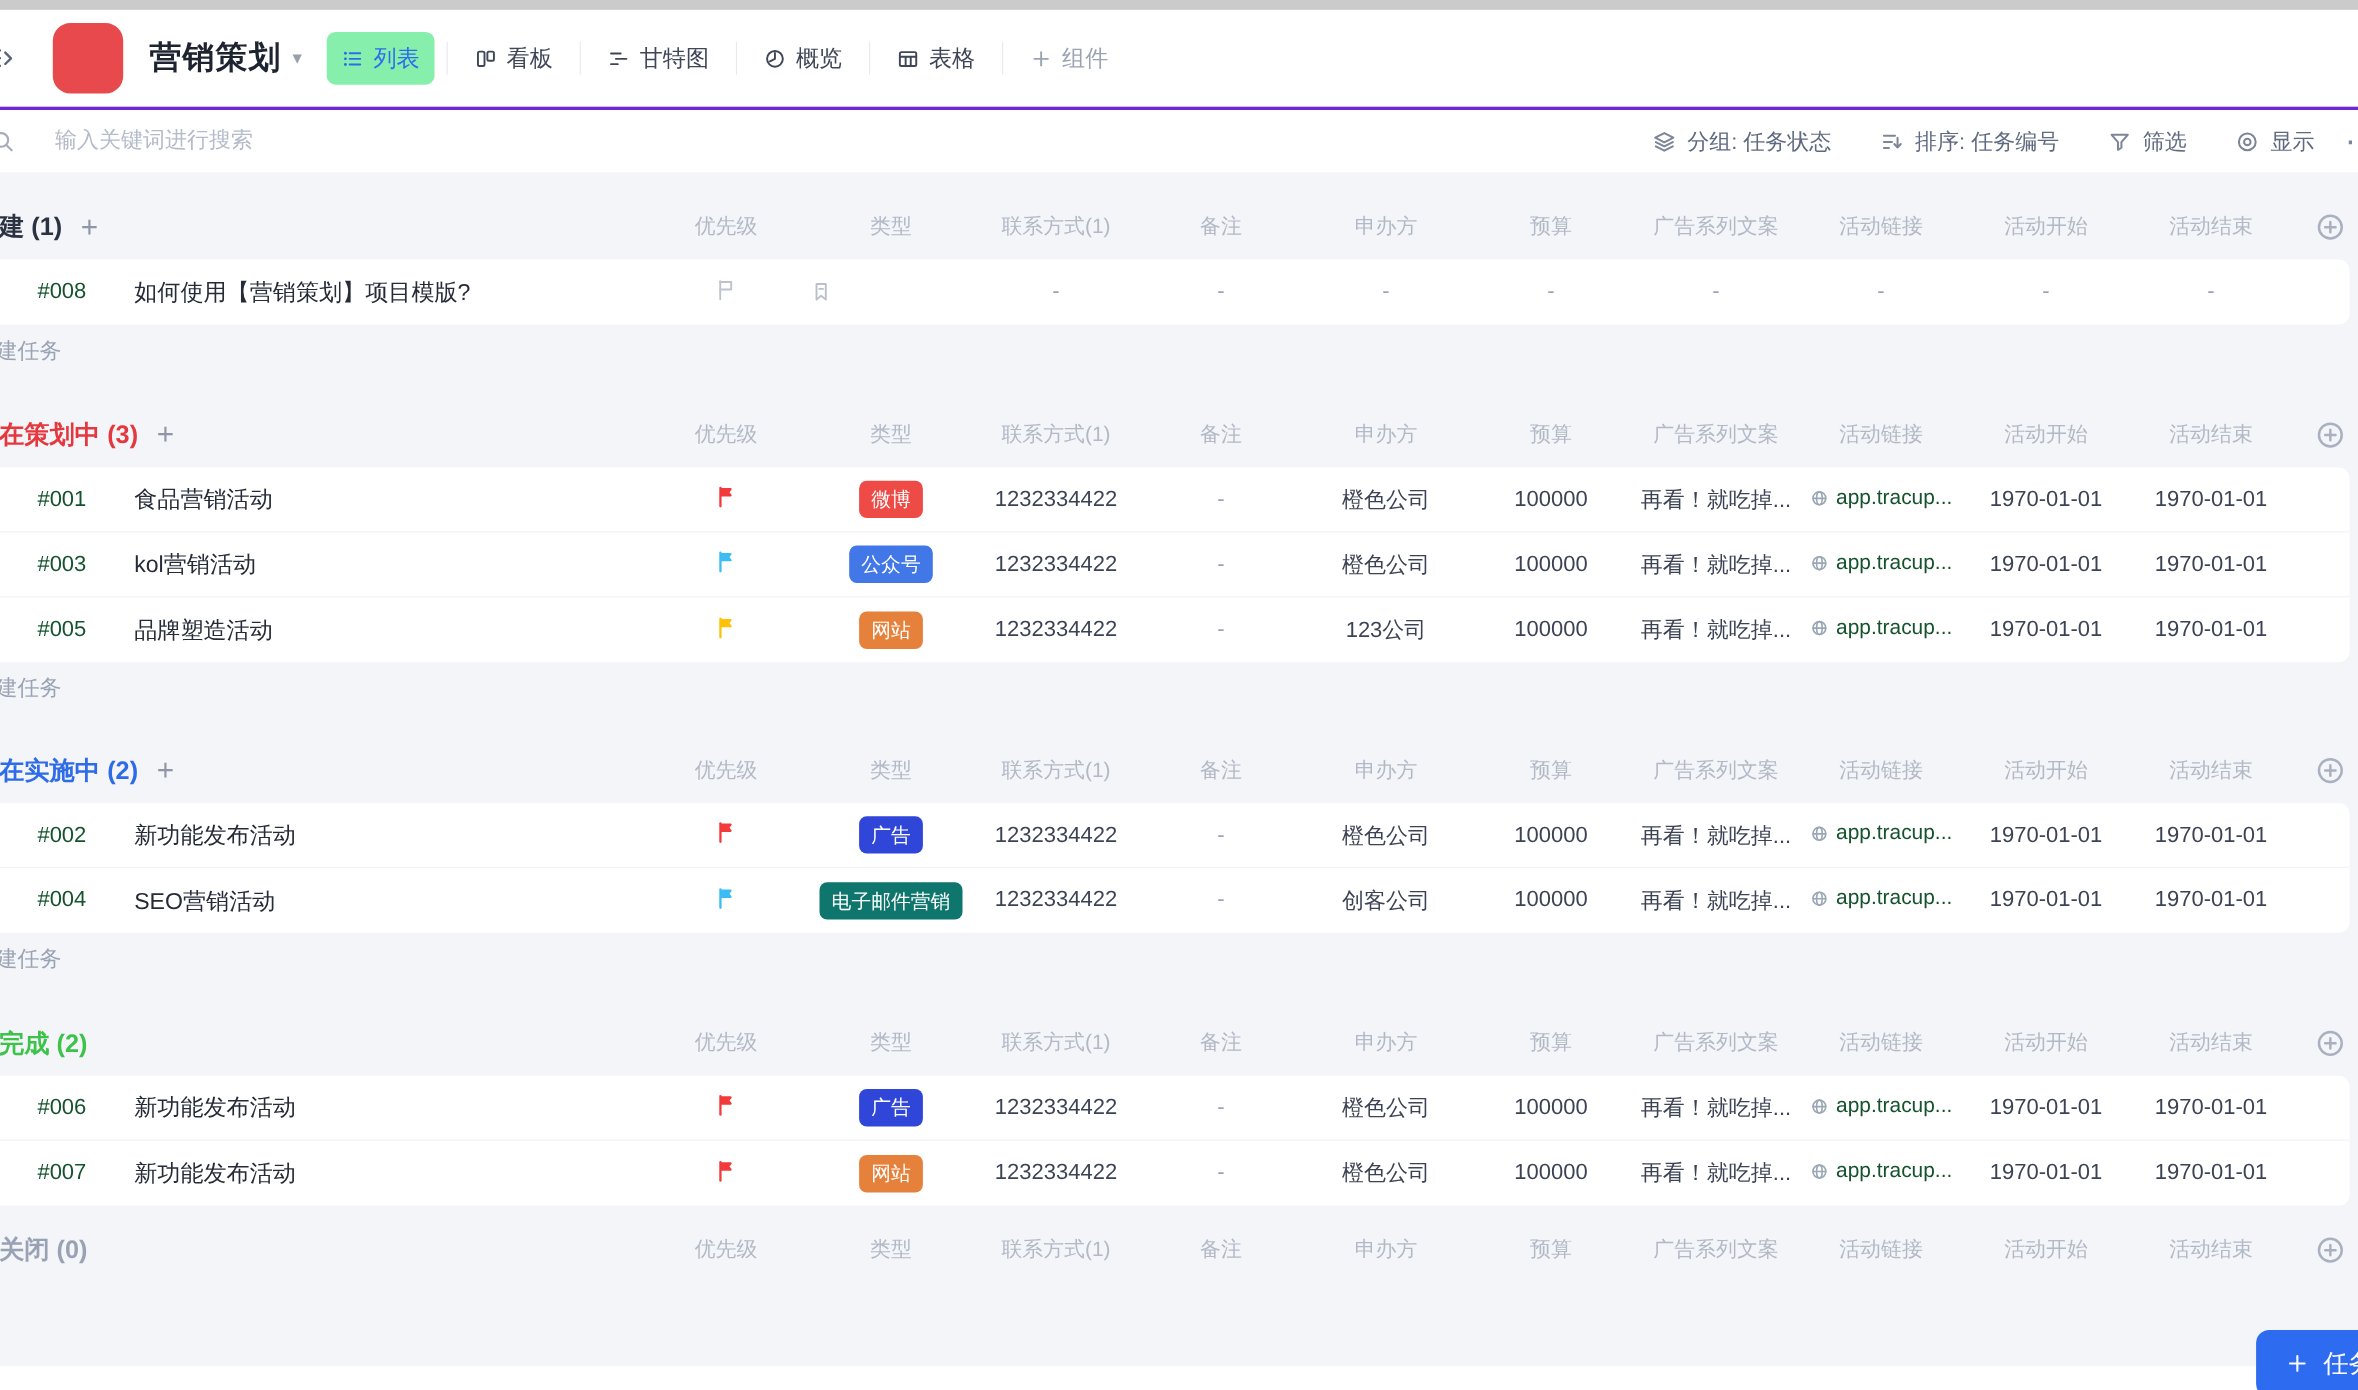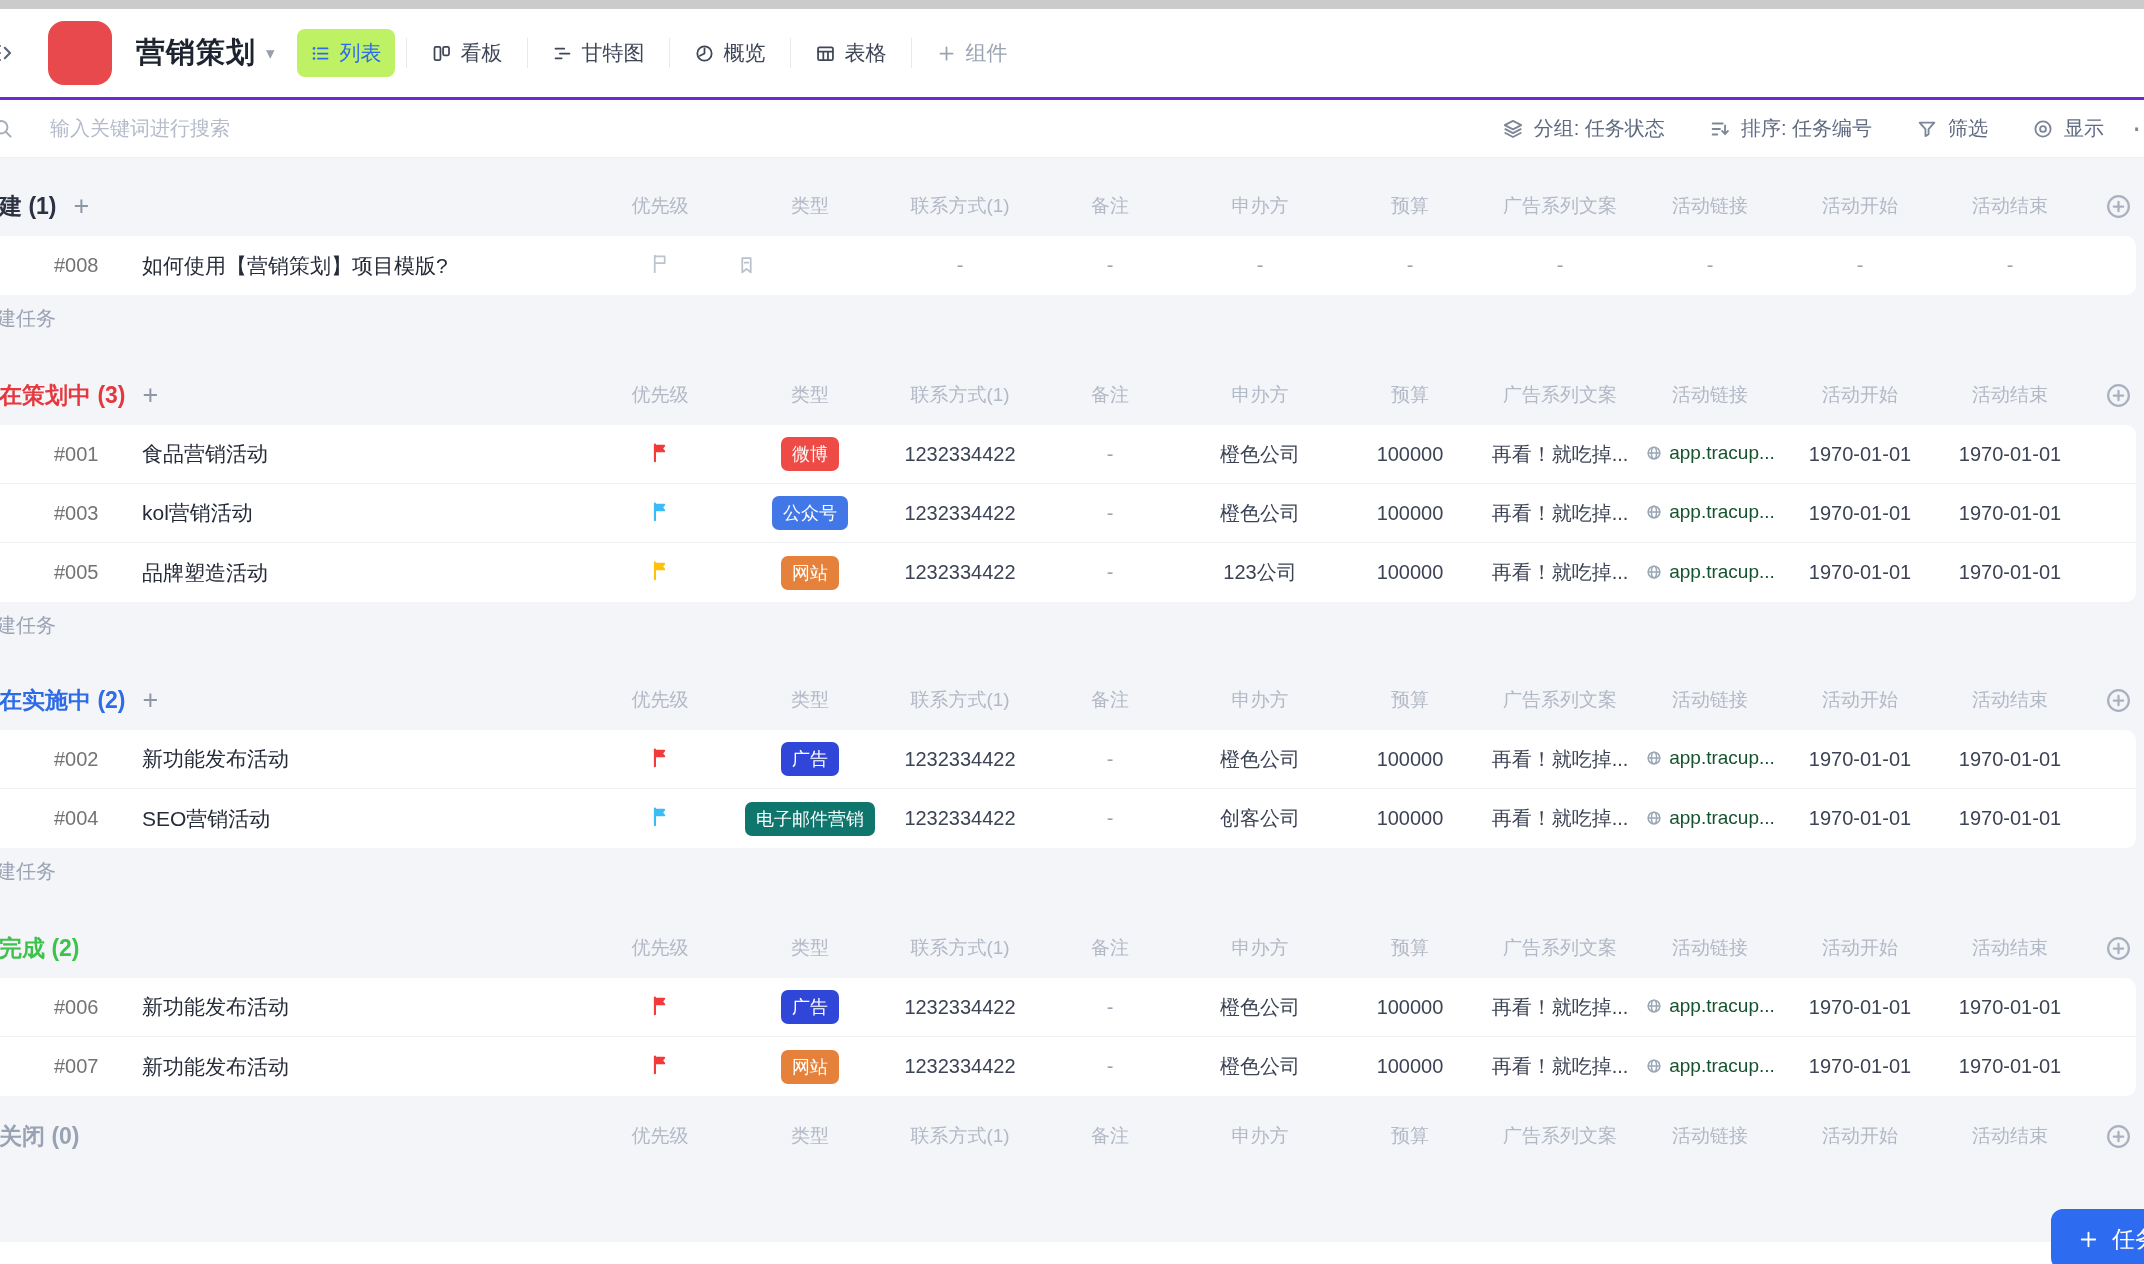--- a/index.html
+++ b/index.html
@@ -9,21 +9,21 @@
 
   .topstrip { height:9px; background:#cbcbcb; }
   .topbar { height:91px; background:#fff; border-bottom:3px solid #6d28d9; display:flex; align-items:center; }
   .collapse { margin-left:-12px; color:#5b6577; flex:none; }
   .proj-icon { width:64px; height:64px; border-radius:16px; margin-left:34px; flex:none; background:#e7494d; }
   .proj-switch { display:flex; align-items:center; margin-left:24px; cursor:pointer; }
   .proj-title { font-size:29px; font-weight:700; color:#1e2330; letter-spacing:1px; white-space:nowrap; }
   .caret { color:#98a0ae; font-size:17px; margin-left:10px; }
   .tabs { display:flex; align-items:center; margin-left:22px; }
   .tab { display:flex; align-items:center; gap:9px; padding:10px 13px; font-size:21px; color:#3f4657; border-radius:8px; cursor:pointer; white-space:nowrap; }
-  .tab.active { background:#bef264; color:#2d6bf0; }
+  .tab.active { background:#86efac; color:#2d6bf0; }
   .tab.muted { color:#9aa3b2; }
   .tabsep { width:1px; height:30px; background:#e6e9ee; margin:0 11px; }
 
   .searchbar { height:58px; background:#fff; border-bottom:1px solid #edeff2; display:flex; align-items:center;gap:26px; }
   .searchicon { margin-left:-9px; color:#a7aebb; flex:none; }
   .searchinput { border:none; outline:none; background:transparent; font-size:20px; color:#3c4354; margin-left:9px; width:420px; font-family:inherit; }
   .searchinput::placeholder { color:#b4bbc9; }
   .filters { margin-left:auto; display:flex; align-items:center; color:#5f6a80; font-size:20px; }
   .fitem { display:flex; align-items:center; gap:10px; margin-left:44px; cursor:pointer; white-space:nowrap;text-align:center; }
   .fitem .ficon { color:#7c8698; }
@@ -36,21 +36,21 @@
   .gplus { color:#8d96a8; font-size:27px; margin-left:17px; font-weight:400; cursor:pointer; line-height:1; }
   .c { width:150px; flex:none; text-align:center; }
   .colhead { font-size:19px; color:#b2b9c6; white-space:nowrap; }
   .c-plus { width:66px; flex:none; display:flex; justify-content:center; }
   .addcol { color:#a9b1c0; cursor:pointer; }
 
   .card { background:#fff; border-radius:10px; margin-left:-20px; margin-right:8px; }
   .trow { display:flex; align-items:center; height:59px; border-bottom:1px solid #f0f2f5; cursor:pointer; }
   .trow:last-child { border-bottom:none; }
   .trow .c-main { width:605px; }
-  .tid { margin-left:74px; color:#737373; font-size:20px; width:78px; flex:none; }
+  .tid { margin-left:54px; color:#14532d; font-size:20px; width:78px; flex:none; }
   .ttitle { color:#262b38; font-size:21px; margin-left:10px; white-space:nowrap; }
   .cellnum { font-size:20px; color:#3c4354; }
   .dash { color:#9aa2b4; }
   .flagwrap { display:inline-block; cursor:pointer; }
   .tag { display:inline-block; color:#fff; font-size:18px; padding:5px 11px; border-radius:7px; white-space:nowrap; }
   .adcopy { font-size:20px; color:#3c4354; white-space:nowrap; }
   .linkcell { display:inline-flex; align-items:center; gap:6px; color:#14532d; font-size:19px; cursor:pointer; }
   .linkicon { color:#9aa7b4; }
   .addrow { height:46px; display:flex; align-items:center; color:#9aa3b5; font-size:20px; cursor:pointer; }
   .addrow span { margin-left:-24px; }

